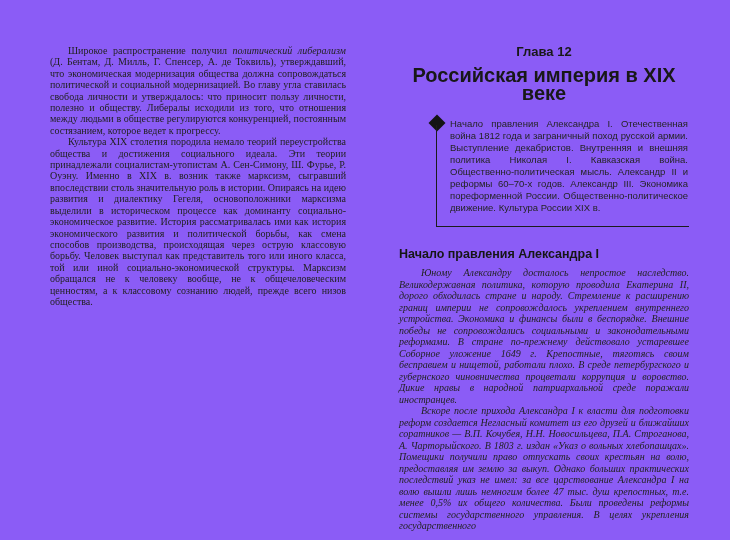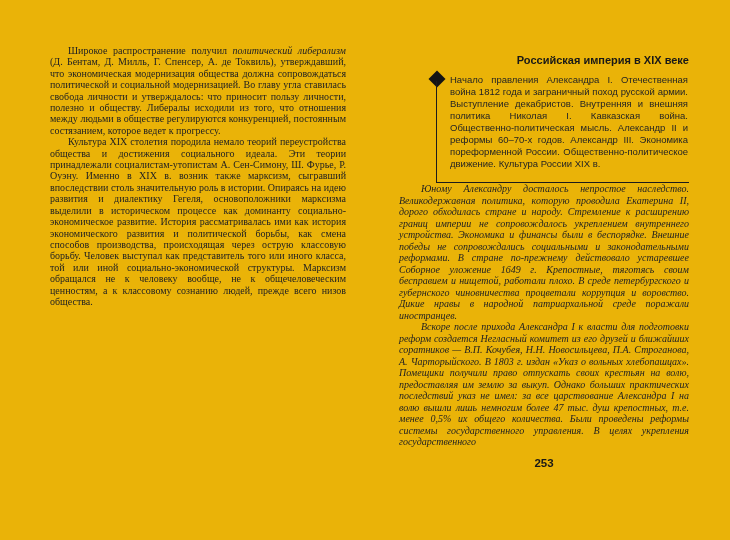--- a/index.html
+++ b/index.html
@@ -4,21 +4,21 @@
 <style>
   html, body {
     margin: 0;
     padding: 0;
     background: #ffffff;
   }
   .spread {
     position: relative;
     width: 730px;
     height: 540px;
-    background: #eab308;
+    background: #8b5cf6;
     overflow: hidden;
     color: #1e1e1e;
   }
   
   .page-left {
     position: absolute;
     left: 50px;
     top: 45px;
     width: 296px;
   }
@@ -43,30 +43,30 @@
     margin: 0;
     text-align: center;
     font-family: "Liberation Sans", sans-serif;
     font-weight: bold;
     font-size: 13px;
     line-height: 15px;
     color: #181818;
   }
   .chapter-title {
     margin: 7px 0 0 0;
-    text-align: right;
+    text-align: center;
     font-family: "Liberation Sans", sans-serif;
     font-weight: bold;
-    font-size: 11px;
+    font-size: 20px;
     line-height: 18px;
     color: #181818;
   }
   .summary-box {
     position: relative;
-    margin-top: 3px;
+    margin-top: 14px;
     padding: 2px 1px 13px 51px;
   }
   .summary-box .rule-left {
     position: absolute;
     left: 37px;
     top: 9px;
     bottom: 0;
     width: 1.4px;
     background: #1c1c1c;
   }
@@ -121,29 +121,31 @@
 <body>
 
 <div class="spread">
 
   <div class="page-left">
     <p class="body-par"><span>Широкое распространение получил </span><i>политический либерализм</i><span> (Д. Бентам, Д. Милль, Г. Спенсер, А. де Токвиль), утверждавший, что экономическая модернизация общества должна сопровождаться политической и социальной модернизацией. Во главу угла ставилась свобода личности и утверждалось: что приносит пользу личности, полезно и обществу. Либералы исходили из того, что отношения между людьми в обществе регулируются конкуренцией, постоянным состязанием, которое ведет к прогрессу.</span></p>
     <p class="body-par">Культура XIX столетия породила немало теорий переустройства общества и достижения социального идеала. Эти теории принадлежали социалистам-утопистам А. Сен-Симону, Ш. Фурье, Р. Оуэну. Именно в XIX в. возник также марксизм, сыгравший впоследствии столь значительную роль в истории. Опираясь на идею развития и диалектику Гегеля, основоположники марксизма выделили в историческом процессе как доминанту социально-экономическое развитие. История рассматривалась ими как история экономического развития и политической борьбы, как смена способов производства, происходящая через острую классовую борьбу. Человек выступал как представитель того или иного класса, той или иной социально-экономической структуры. Марксизм обращался не к человеку вообще, не к общечеловеческим ценностям, а к классовому сознанию людей, прежде всего низов общества.</p>
   </div>
 
   <div class="page-right">
+    <p class="chapter-number">Глава 12</p>
     <p class="chapter-title">Российская империя в XIX веке</p>
 
     <div class="summary-box">
       <span class="diamond"></span>
       <span class="rule-left"></span>
       <span class="rule-bottom"></span>
       <p class="summary-text">Начало правления Александра I. Отечественная война 1812 года и заграничный поход русской армии. Выступление декабристов. Внутренняя и внешняя политика Николая I. Кавказская война. Общественно-политическая мысль. Александр II и реформы 60–70-х годов. Александр III. Экономика пореформенной России. Общественно-политическое движение. Культура России XIX в.</p>
     </div>
 
+    <h2 class="section-heading">Начало правления Александра I</h2>
 
     <p class="body-par">Юному Александру досталось непростое наследство. Великодержавная политика, которую проводила Екатерина II, дорого обходилась стране и народу. Стремление к расширению границ империи не сопровождалось укреплением внутреннего устройства. Экономика и финансы были в беспорядке. Внешние победы не сопровождались социальными и законодательными реформами. В стране по-прежнему действовало устаревшее Соборное уложение 1649 г. Крепостные, тяготясь своим бесправием и нищетой, работали плохо. В среде петербургского и губернского чиновничества процветали коррупция и воровство. Дикие нравы в народной патриархальной среде поражали иностранцев.</p>
     <p class="body-par">Вскоре после прихода Александра I к власти для подготовки реформ создается Негласный комитет из его друзей и ближайших соратников — В.П. Кочубея, Н.Н. Новосильцева, П.А. Строганова, А. Чарторыйского. В 1803 г. издан «Указ о вольных хлебопашцах». Помещики получили право отпускать своих крестьян на волю, предоставляя им землю за выкуп. Однако больших практических последствий указ не имел: за все царствование Александра I на волю вышли лишь немногим более 47 тыс. душ крепостных, т.е. менее 0,5% их общего количества. Были проведены реформы системы государственного управления. В целях укрепления государственного</p>
 
     <p class="page-number">253</p>
   </div>
 
 </div>
 
 </body></html>

